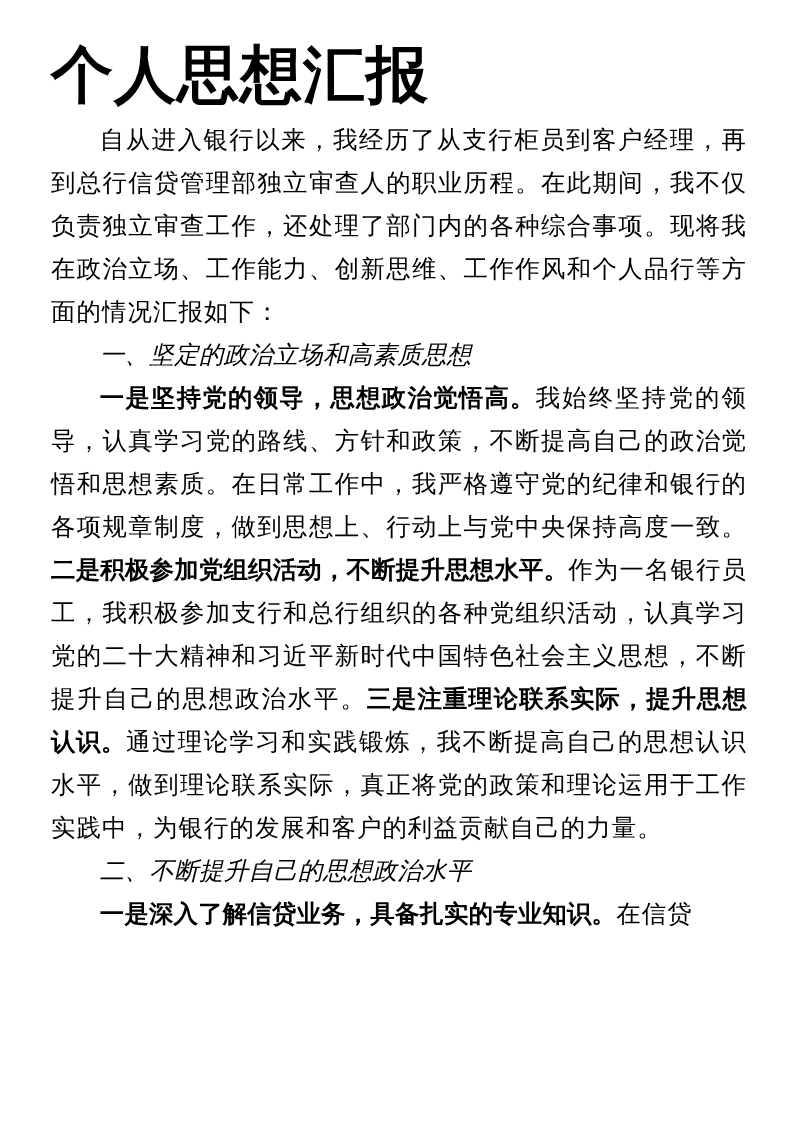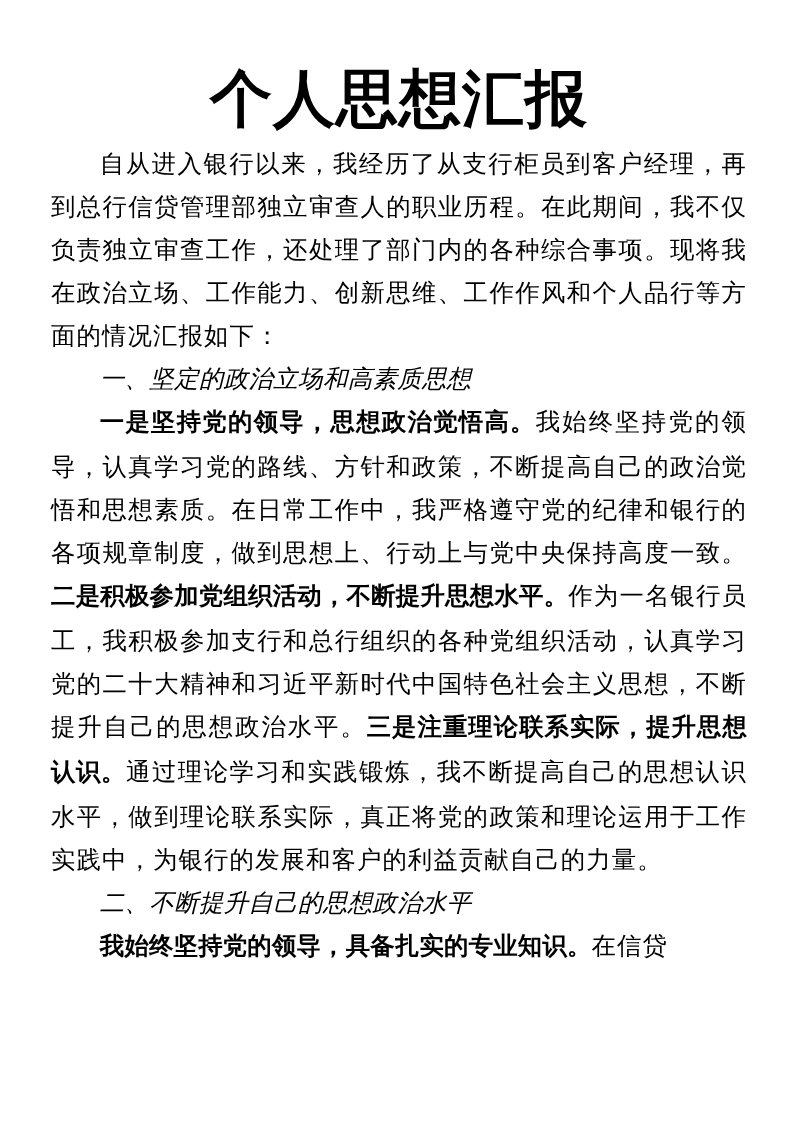--- a/index.html
+++ b/index.html
@@ -15,26 +15,25 @@
       color: #000000;
       font-family: "DejaVu Serif", "Liberation Serif", serif;
     }
     .page {
       position: absolute;
       left: 51px;
       top: 0;
       width: 696px;
     }
     .title {
-      text-align: center;
       font-family: "DejaVu Serif", "Liberation Serif", serif;
       font-weight: bold;
       font-size: 62px;
       line-height: 70px;
-      margin: 64px 0 0 0;
+      margin: 40px 0 0 0;
       letter-spacing: 1px;
       height: 78px;
     }
     .body {
       font-size: 24.4px;
       line-height: 43px;
       letter-spacing: 1.1px;
       text-align: justify;
     }
     .para {
@@ -43,35 +42,35 @@
     }
     .heading {
       margin: 0;
       text-indent: 2em;
       font-family: "DejaVu Sans", "Liberation Sans", sans-serif;
       font-weight: normal;
       letter-spacing: 0.4px;
       font-style: italic;
     }
     .b {
-      font-family: Liberation Mono, monospace;
+      font-family: Liberation Sans, sans-serif;
       font-weight: bold;
       letter-spacing: 0.2px;
     }
   </style>
 </head>
 <body>
 
 <div class="page">
   <h1 class="title">个人思想汇报</h1>
 
   <div class="body">
     <p class="para">自从进入银行以来，我经历了从支行柜员到客户经理，再到总行信贷管理部独立审查人的职业历程。在此期间，我不仅负责独立审查工作，还处理了部门内的各种综合事项。现将我在政治立场、工作能力、创新思维、工作作风和个人品行等方面的情况汇报如下：</p>
 
     <p class="heading">一、坚定的政治立场和高素质思想</p>
 
     <p class="para"><span class="b">一是坚持党的领导，思想政治觉悟高。</span><span>我始终坚持党的领导，认真学习党的路线、方针和政策，不断提高自己的政治觉悟和思想素质。在日常工作中，我严格遵守党的纪律和银行的各项规章制度，做到思想上、行动上与党中央保持高度一致。</span><span class="b">二是积极参加党组织活动，不断提升思想水平。</span><span>作为一名银行员工，我积极参加支行和总行组织的各种党组织活动，认真学习党的二十大精神和习近平新时代中国特色社会主义思想，不断提升自己的思想政治水平。</span><span class="b">三是注重理论联系实际，提升思想认识。</span><span>通过理论学习和实践锻炼，我不断提高自己的思想认识水平，做到理论联系实际，真正将党的政策和理论运用于工作实践中，为银行的发展和客户的利益贡献自己的力量。</span></p>
 
     <p class="heading">二、不断提升自己的思想政治水平</p>
 
-    <p class="para"><span class="b">我始终坚持党的领导，具备扎实的专业知识。</span><span>在信贷</span></p>
+    <p class="para"><span class="b">一是深入了解信贷业务，具备扎实的专业知识。</span><span>在信贷</span></p>
   </div>
 </div>
 
 </body></html>

